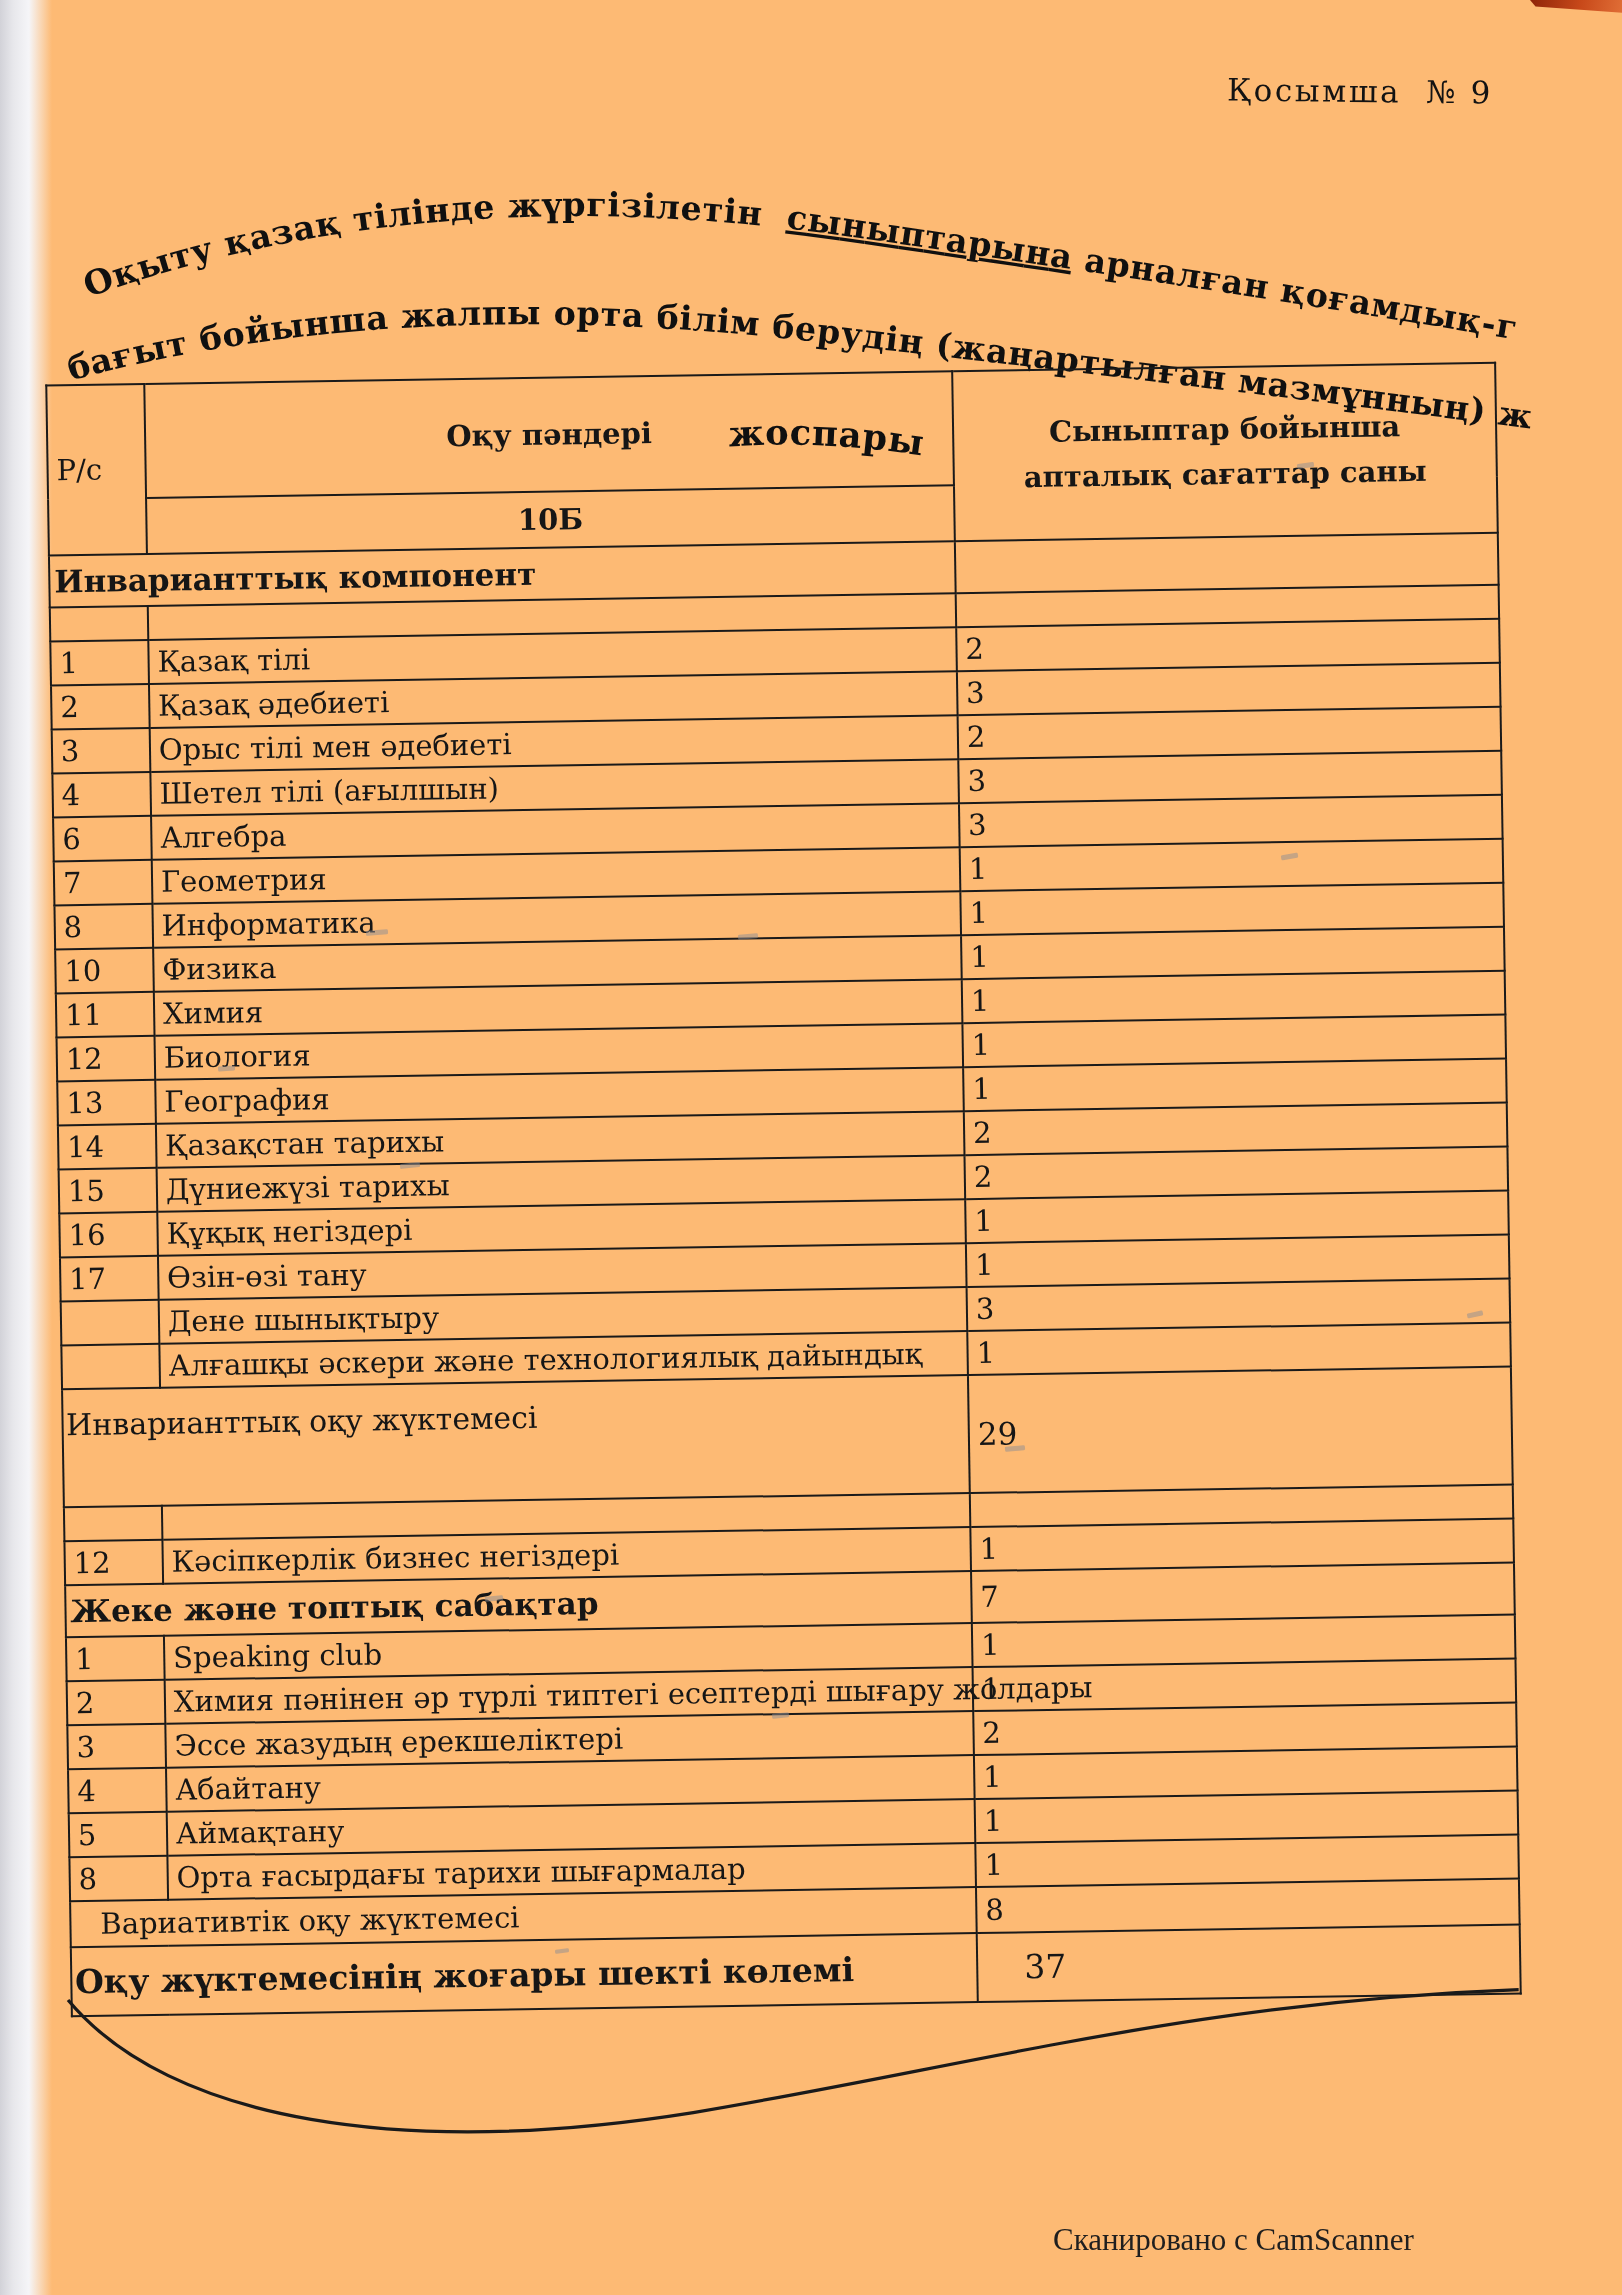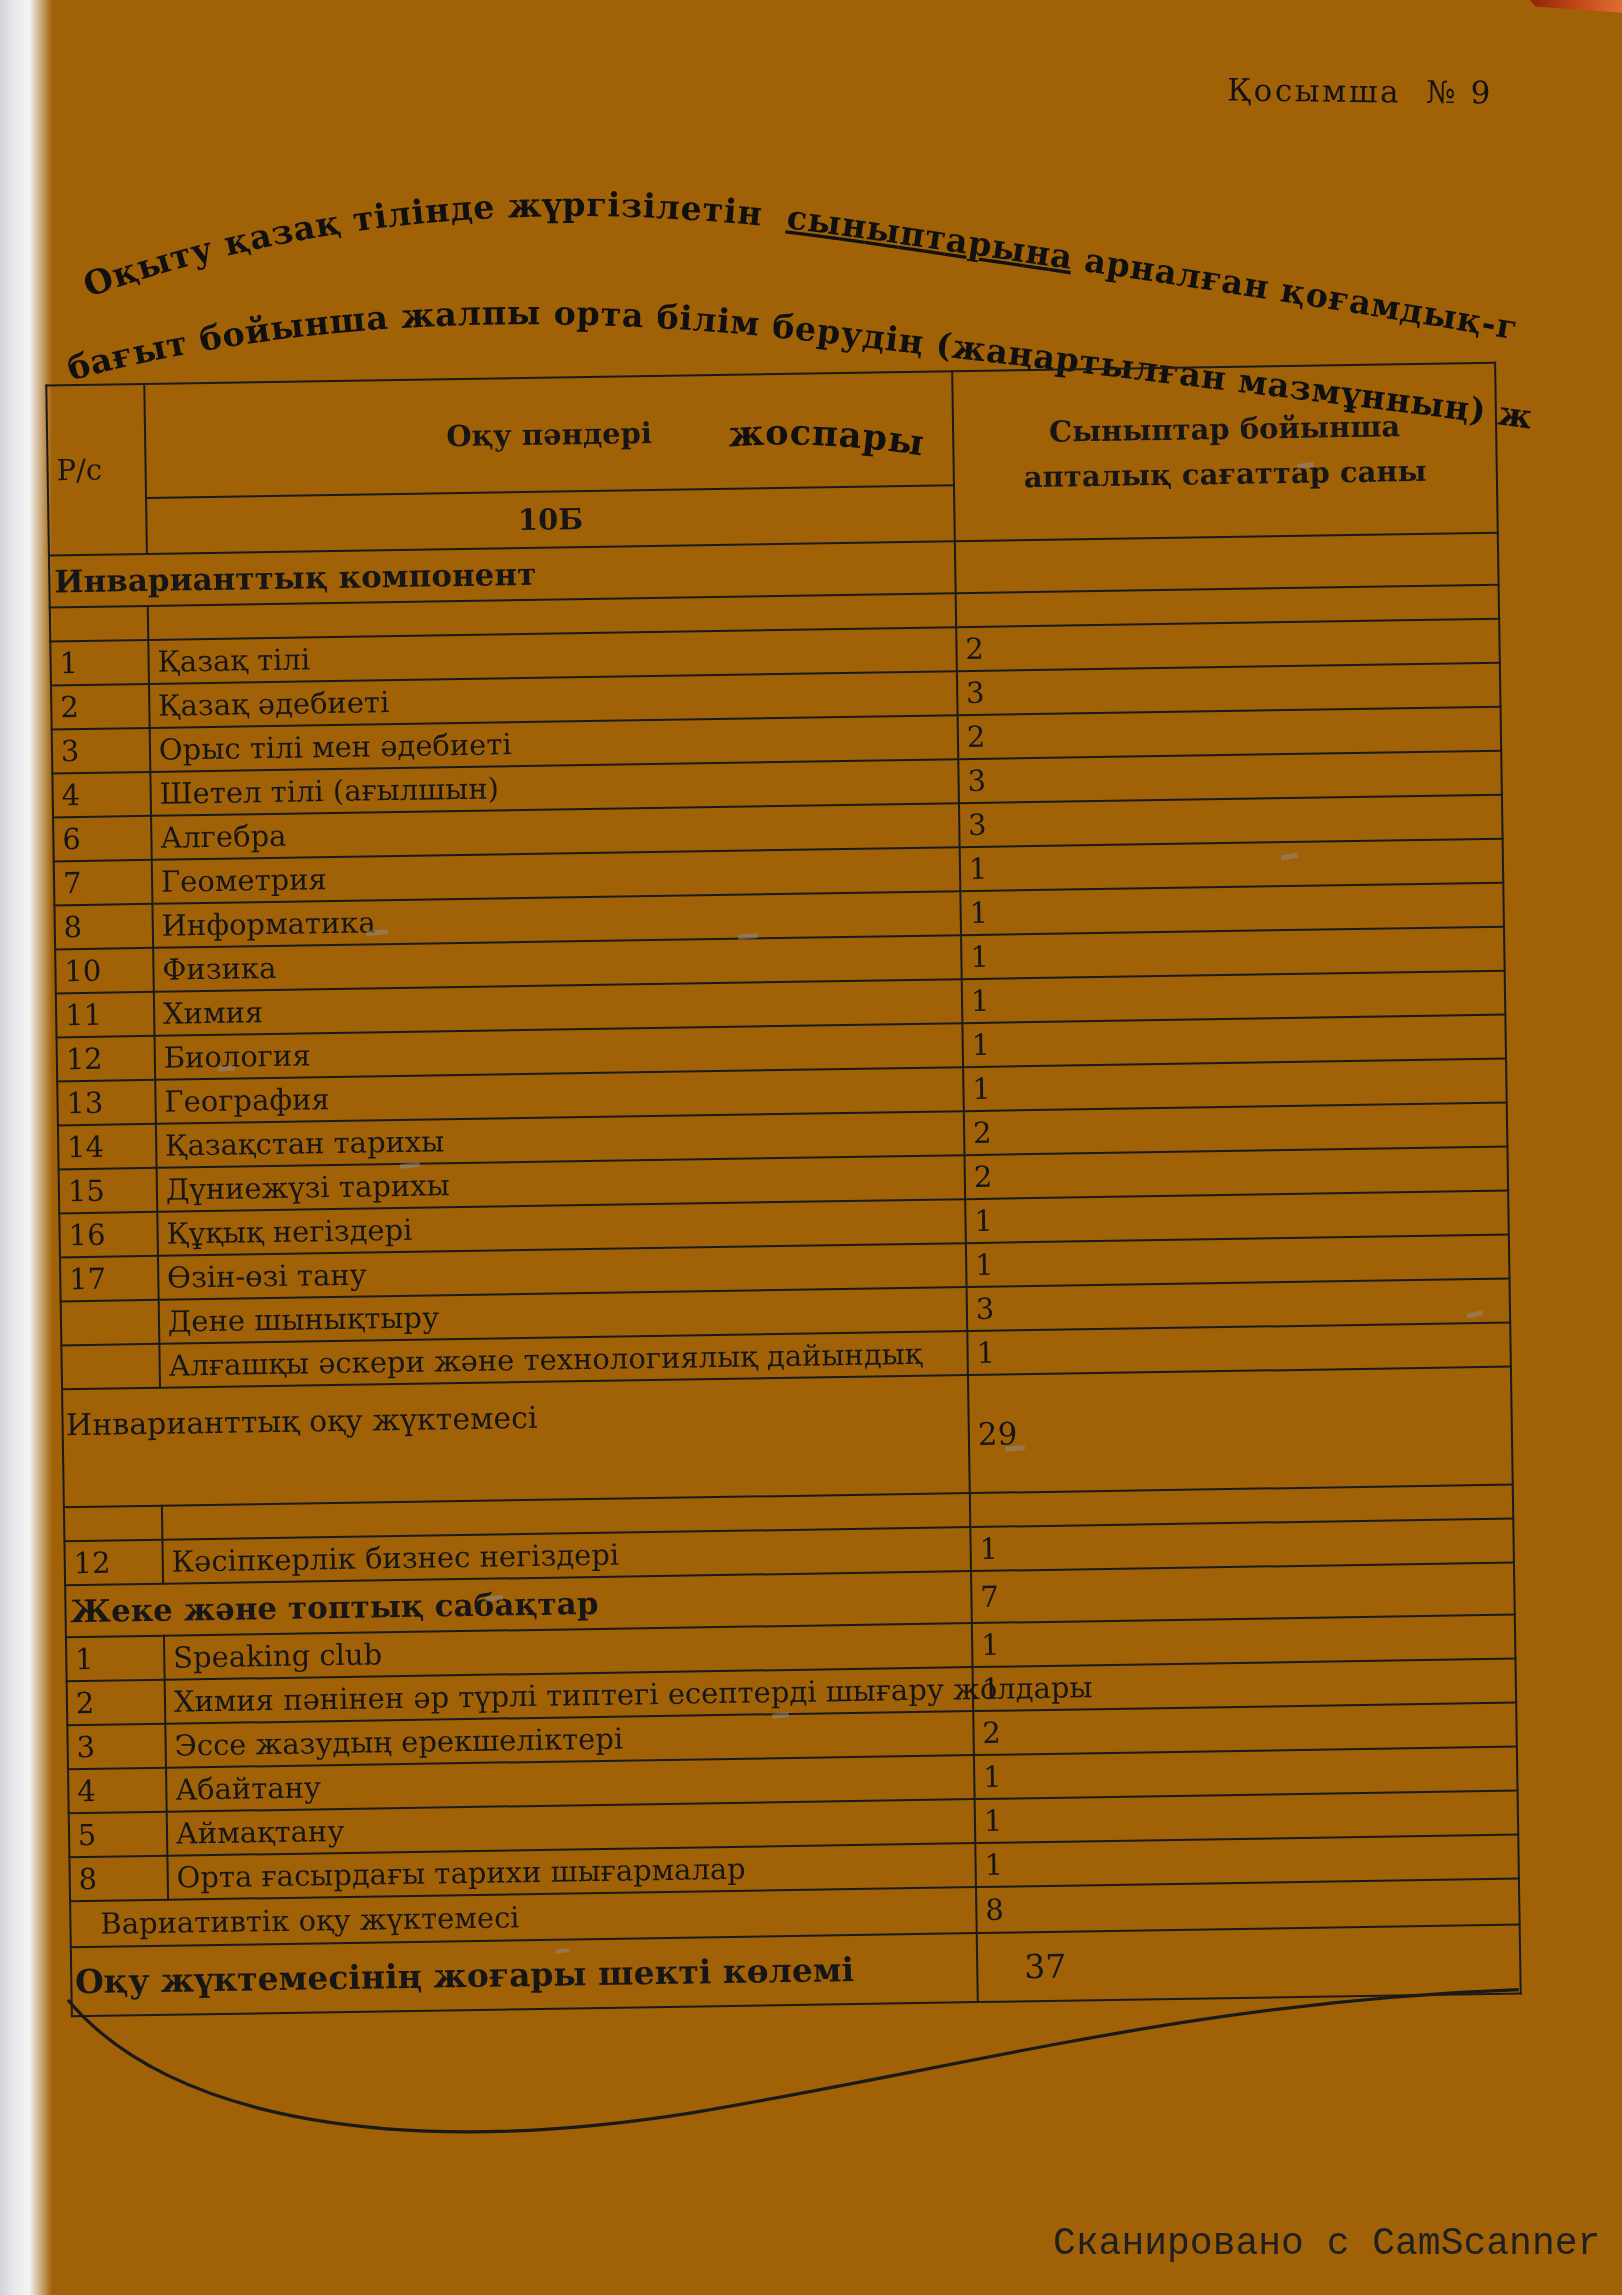--- a/index.html
+++ b/index.html
@@ -1,19 +1,19 @@
 <!DOCTYPE html>
 <html style="font-size:10.5px"><head>
 <meta charset="utf-8">
 <style>
   html,body{margin:0;padding:0;background:#e9e9ec;}
   .page{
     position:relative;
     width:1622px;height:2295px;
-    background:#a16207;
+    background:#fdba74;
     overflow:hidden;
     font-family:"DejaVu Serif","Liberation Serif",serif;
     color:#181818;
   }
   
   .edge-left{
     position:absolute;left:0;top:0;width:52px;height:100%;
     background:linear-gradient(90deg,#d2d2d8 0px,#e7e7eb 13px,#f5f5f8 29px,rgba(255,255,255,0) 52px);
   }
   .corner-wedge{
@@ -63,22 +63,22 @@
   .r-grand .c3{font-size:33px;padding-left:46px;}
   .r-grand td{border-bottom:none;}
   .c1{padding-left:6.5px;font-size:28px;}
   .c3{padding-left:10.5px;font-size:29px;}
   
   .swoop{position:absolute;left:0;top:0;pointer-events:none;}
   
   .speck{position:absolute;background:#8e8e93;opacity:.5;border-radius:1.3px;}
   .credit{
     position:absolute;left:1053px;top:2222px;
-    font-family:Liberation Mono, monospace;
-    font-size:38px;color:#1f1f1f;
+    font-family:Liberation Serif, serif;
+    font-size:31px;color:#1f1f1f;
   }
 </style>
 </head>
 <body>
 
 <div class="page">
 
   <div class="edge-left"></div>
   <div class="corner-wedge"></div>
 

